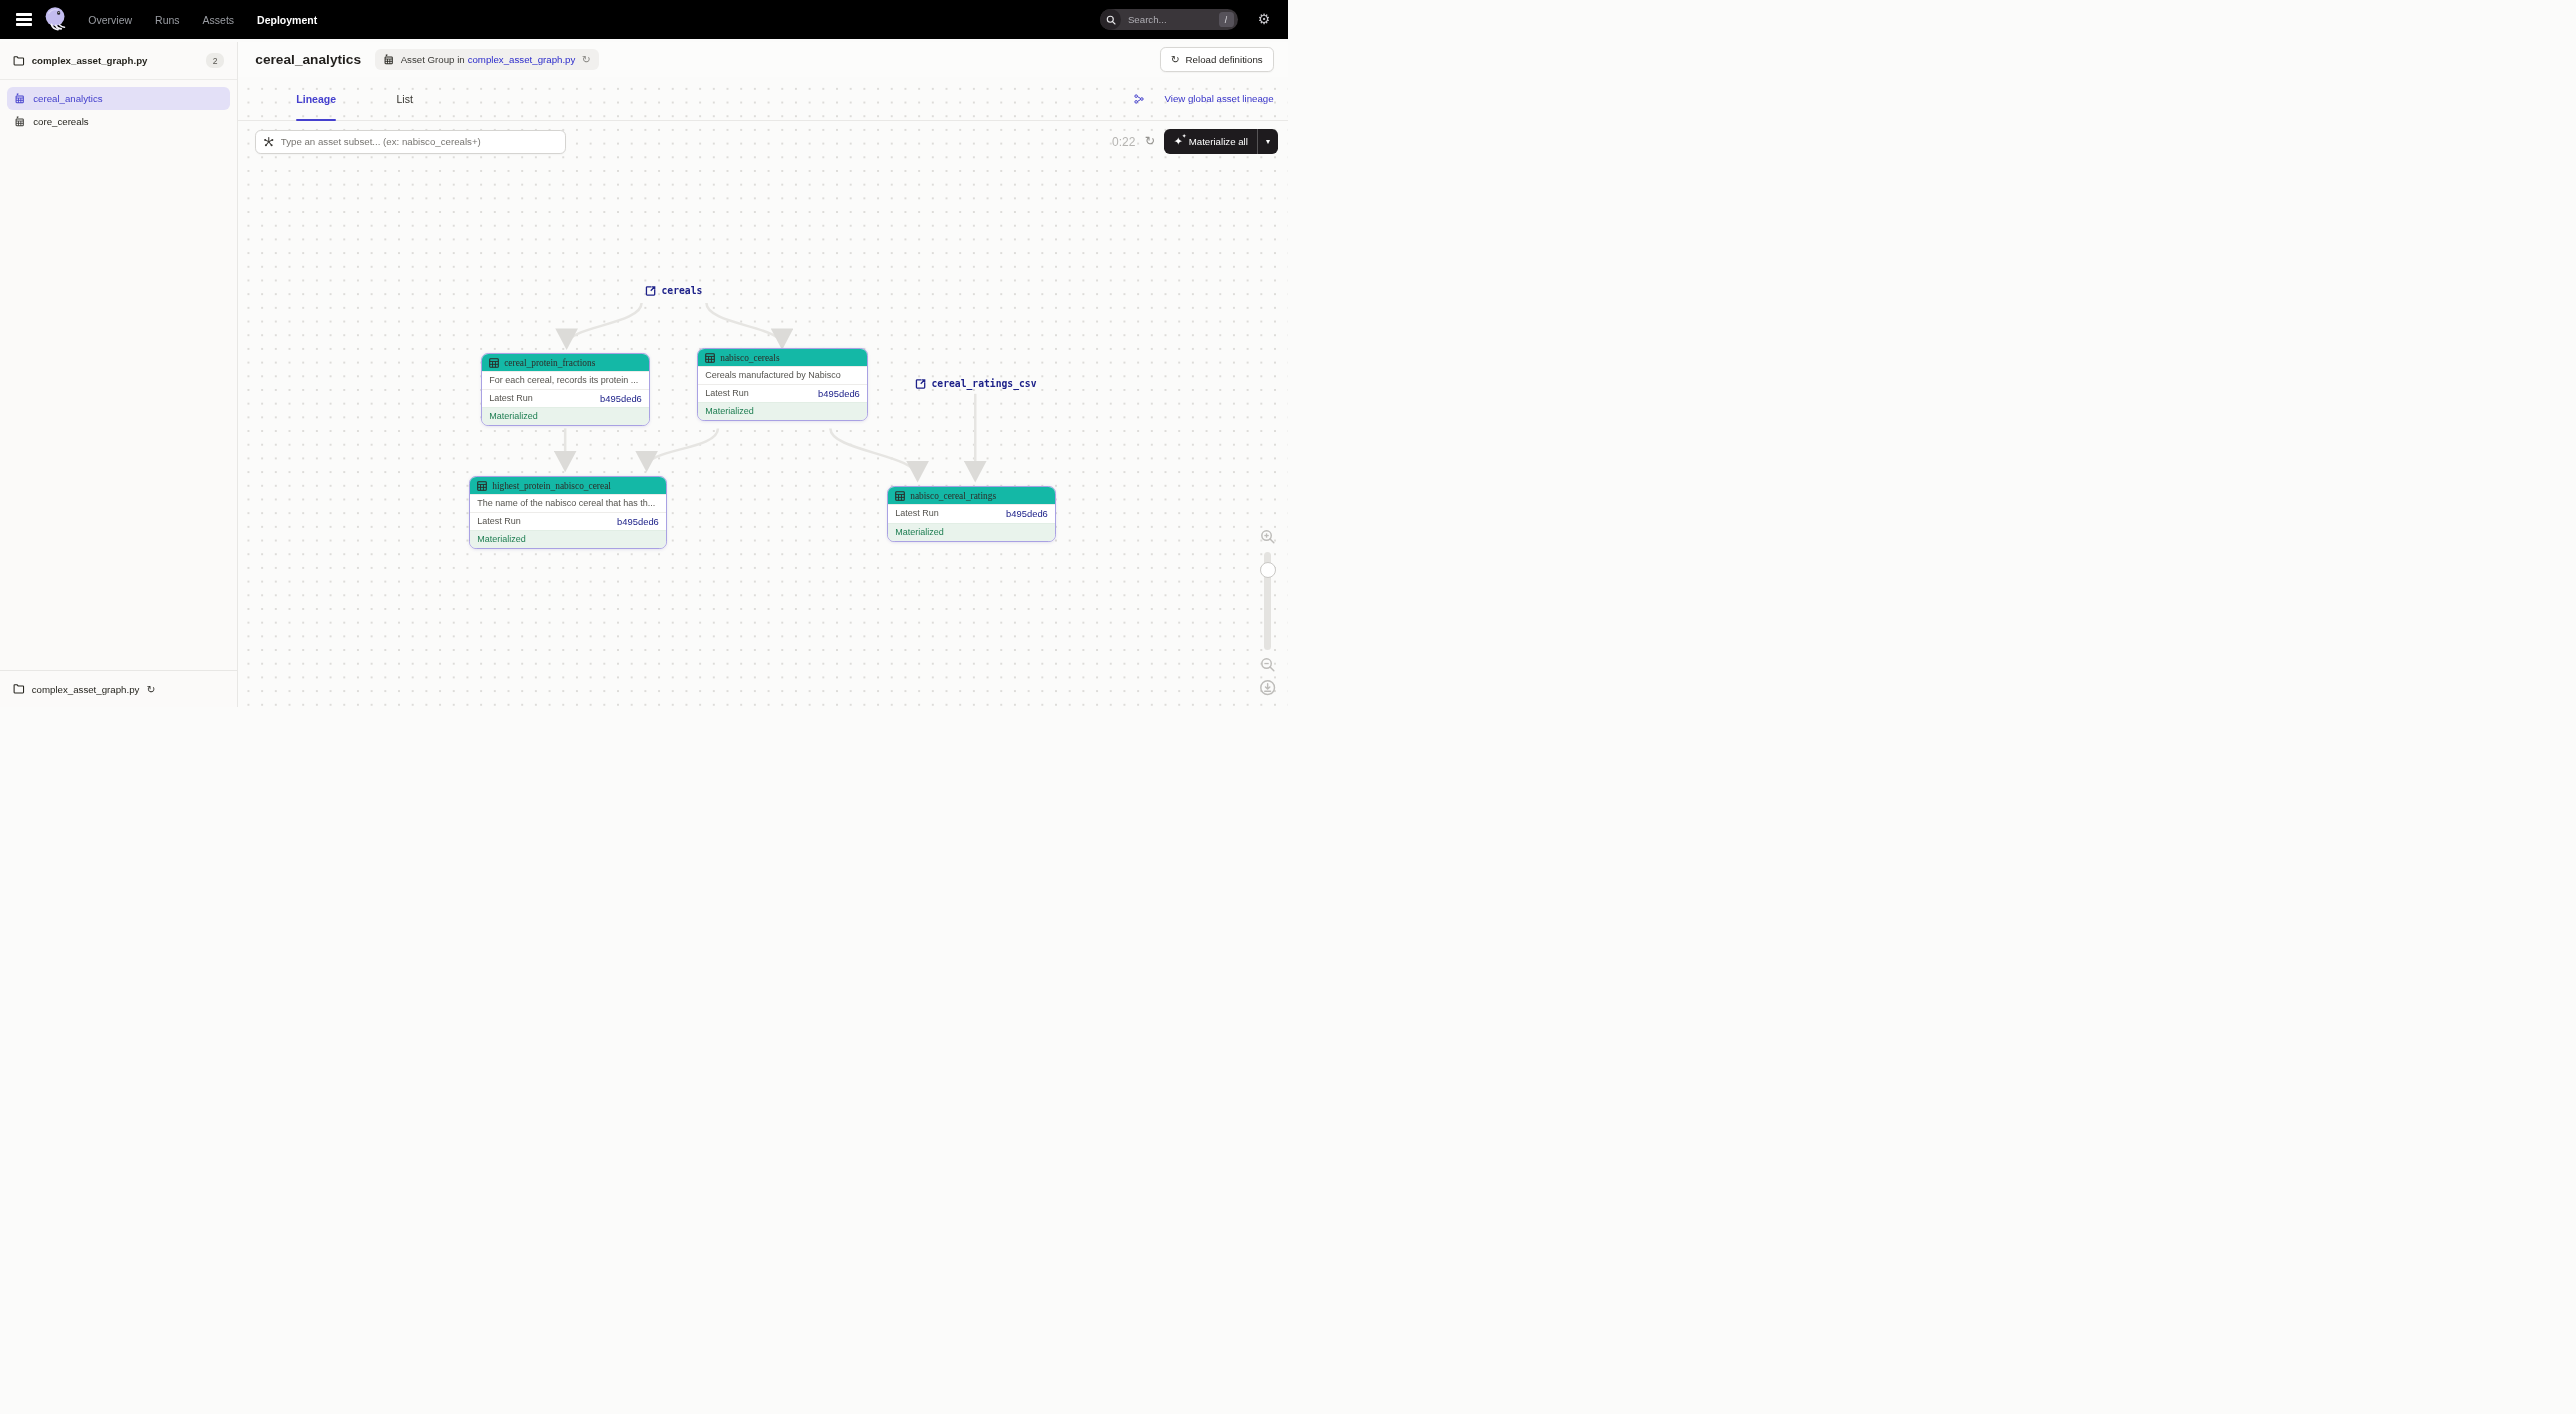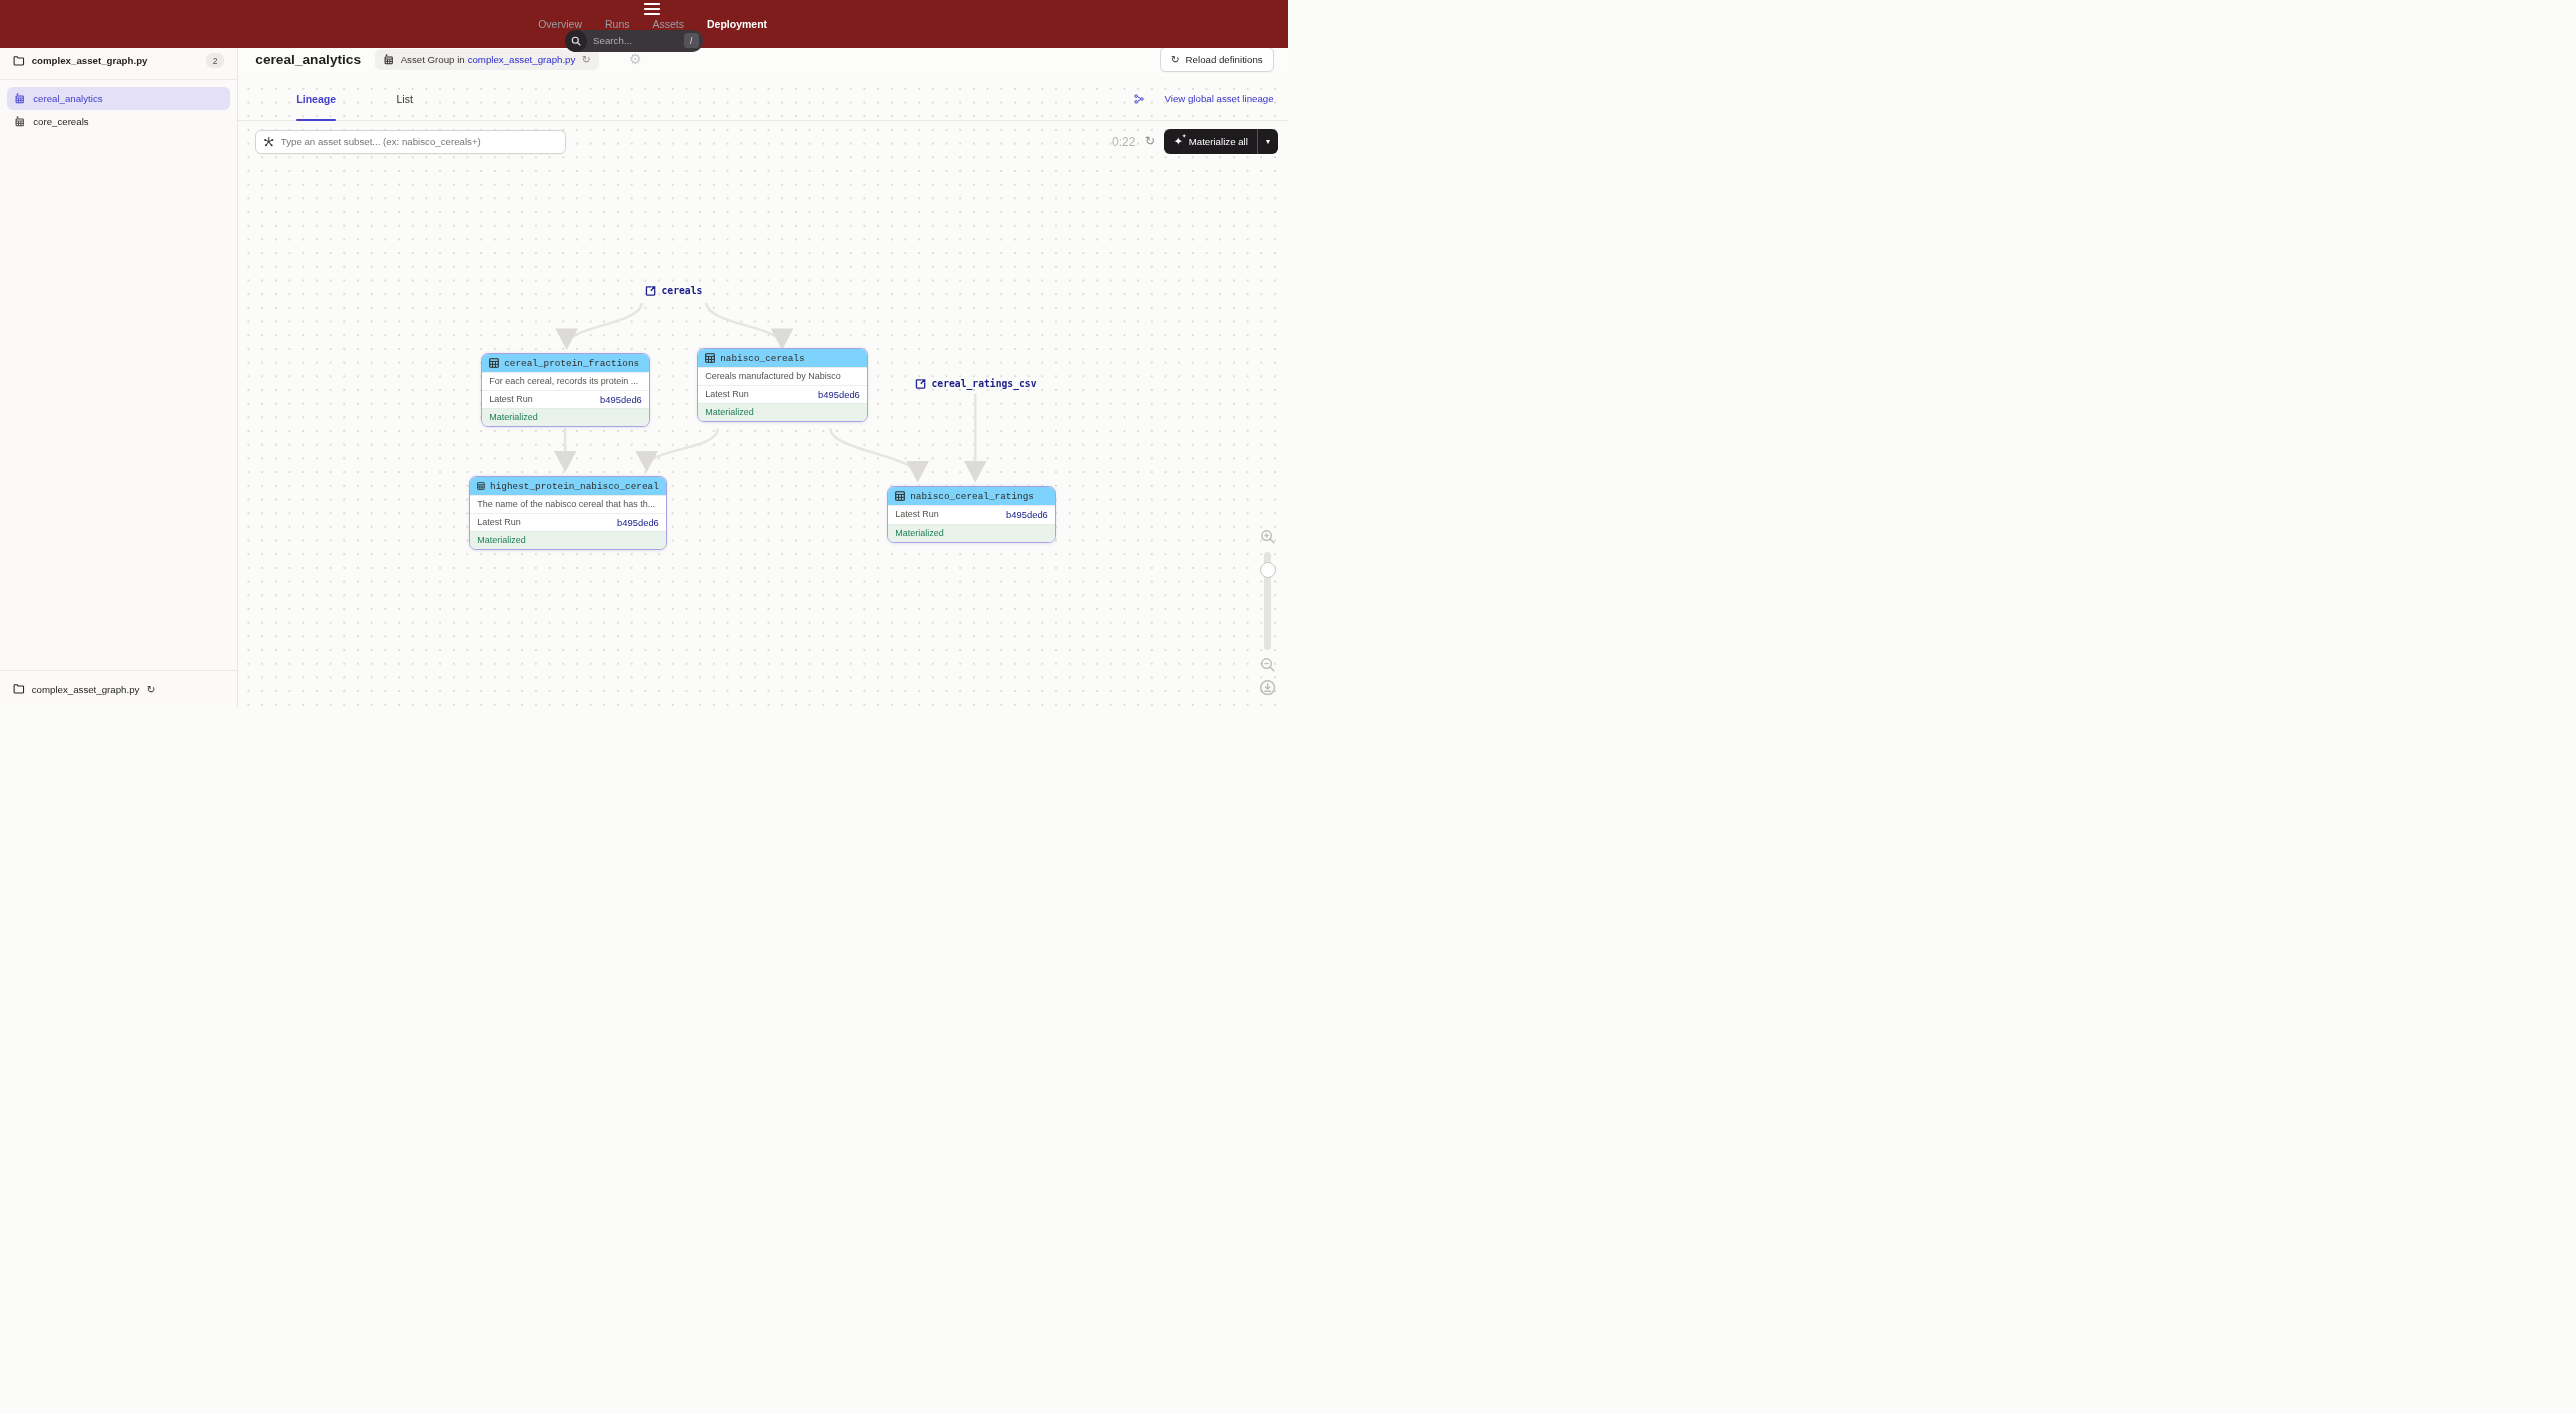--- a/index.html
+++ b/index.html
@@ -3,22 +3,22 @@
 <meta charset="utf-8">
 <style>
   * { margin:0; padding:0; box-sizing:border-box; }
   html,body { width:1288px; height:707px; overflow:hidden; }
   body {
     font-family:"Liberation Sans","DejaVu Sans",sans-serif;
     background:#FBFBFA; color:#211F1C; position:relative;
   }
 
   
-  .topnav { position:absolute; top:0; left:0; width:100%; height:48px;
-    background:#7f1d1d; display:flex; align-items:center; z-index:30;flex-direction:column; }
+  .topnav { position:absolute; top:0; left:0; width:100%; height:39px;
+    background:#000000; display:flex; align-items:center; z-index:30; }
   .hamburger { margin-left:16px; width:16px; cursor:pointer; }
   .hamburger div { height:2.2px; background:#fff; border-radius:0.7px; margin:2.9px 0; }
   .logo { width:29px; height:29px; margin-left:10px; }
   .nav-links { display:flex; gap:23px; margin-left:17.3px; font-size:10.5px; }
   .nav-link { color:#9A9DA3; cursor:pointer; }
   .nav-link.active { color:#FFFFFF; font-weight:700; }
   .topnav-spacer { flex:1; }
   .search-pill { width:138px; height:21.6px; border-radius:10.8px; background:#3A363A;
     display:flex; align-items:center; margin-right:20px; }
   .search-circle { width:21.6px; height:21.6px; border-radius:50%; background:#282428;
@@ -99,22 +99,22 @@
 
   
   .graph { position:relative; height:calc(100% - 85px); }
   .edges { position:absolute; inset:0; width:100%; height:100%; }
   .external-asset { position:absolute; display:flex; align-items:center; gap:5px;
     font-family:"DejaVu Sans Mono","Liberation Mono",monospace; font-size:9.7px;
     font-weight:700; color:#1D2189; cursor:pointer; }
   .asset-node { position:absolute; background:#FFF; border:1.1px solid #A9A1E3;
     border-radius:7.2px; box-shadow:0 0.7px 2.9px rgba(80,70,160,.13); overflow:hidden;
     font-size:9px; cursor:pointer; }
-  .node-header { background:#7dd3fc; padding:3.6px 7.2px; display:flex; align-items:center;
-    gap:5px; font-family:Liberation Mono, monospace;
+  .node-header { background:#14b8a6; padding:3.6px 7.2px; display:flex; align-items:center;
+    gap:5px; font-family:Liberation Serif, serif;
     font-size:9.4px; color:#2E2D29; }
   .node-desc { padding:2.9px 7.2px 3.6px; color:#55534E; border-top:0.7px solid #EDECEA;
     background:#FFF; white-space:nowrap; overflow:hidden; }
   .node-run { padding:2.9px 7.2px 3.6px; display:flex; justify-content:space-between;
     border-top:0.7px solid #EDECEA; background:#FFF; }
   .run-label { color:#55534E; }
   .run-id { color:#1D2189; font-size:9.4px; cursor:pointer; }
   .node-status { background:#E9F3EC; padding:2.9px 7.2px 4.3px; color:#1E7E52;
     border-top:0.7px solid #E2EEE5; }
 

